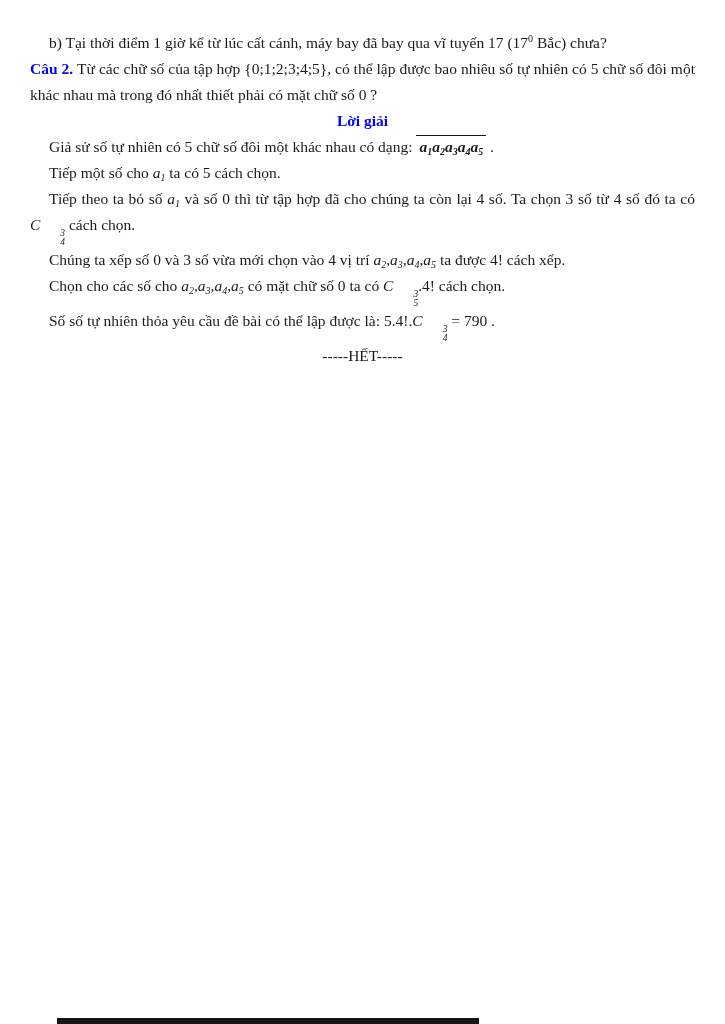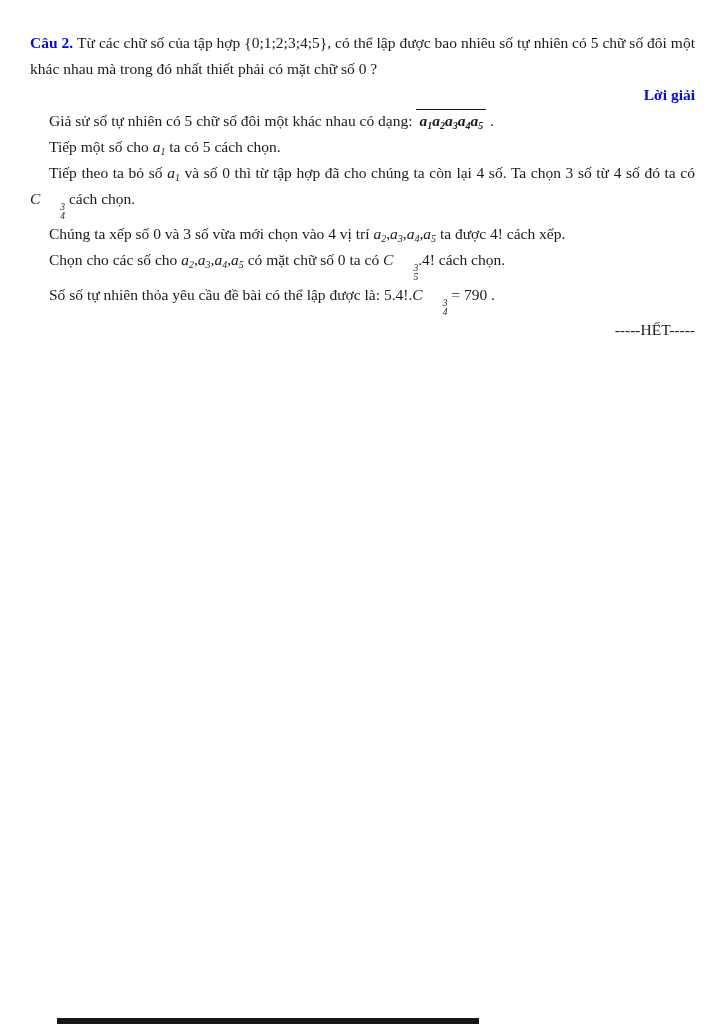--- a/index.html
+++ b/index.html
@@ -8,21 +8,21 @@
     width: 725px;
     height: 1024px;
     background: #ffffff;
     overflow: hidden;
     font-family: "Liberation Serif", "DejaVu Serif", serif;
     font-size: 15.5px;
     color: var(--ink, #1a1a1a);
   }
   .content { padding: 30px 30px 0 30px; }
   .para { margin: 0; line-height: 26px; text-align: justify; }
-  .para.center { text-align: right; text-indent: 0; }
+  .para.center { text-align: center; text-indent: 0; }
   .para.ind { text-indent: 19px; }
   .bb { color: var(--accent, #0404f0); font-weight: 700; }
   sup.s { font-size: 10px; line-height: 0; vertical-align: 6px; }
   .mv { white-space: nowrap; font-style: normal; }
   .mv i { font-style: italic; font-family: "Liberation Serif", serif; }
   .mv sub { font-size: 10px; line-height: 0; vertical-align: -3px; font-style: italic; }
   .stack {
     display: inline-flex; flex-direction: column; align-items: flex-start;
     font-size: 9.5px; line-height: 9px; vertical-align: -6px;
     font-style: italic; margin-left: 1px;
@@ -34,20 +34,21 @@
   .bottom-bar {
     position: absolute; left: 57px; bottom: 0;
     width: 422px; height: 6px; background: #161616;
   }
 </style>
 </head>
 <body>
 
 <main class="page">
   <div class="content" id="doc">
+      <p class="para ind"><span class="r">b) Tại thời điểm 1 giờ kể từ lúc cất cánh, máy bay đã bay qua vĩ tuyến 17 (17</span><sup class="s">0</sup><span class="r"> Bắc) chưa?</span></p>
       <p class="para"><span class="bb">Câu 2. </span><span class="r">Từ các chữ số của tập hợp {0;1;2;3;4;5}, có thể lập được bao nhiêu số tự nhiên có 5 chữ số đôi một khác nhau mà trong đó nhất thiết phải có mặt chữ số 0 ?</span></p>
       <p class="para center"><span class="bb">Lời giải</span></p>
       <p class="para ind"><span class="r">Giả sử số tự nhiên có 5 chữ số đôi một khác nhau có dạng: </span><span class="ovl"><span class="mv"><i class="vb">a</i><sub class="vs">1</sub></span><span class="mv"><i class="vb">a</i><sub class="vs">2</sub></span><span class="mv"><i class="vb">a</i><sub class="vs">3</sub></span><span class="mv"><i class="vb">a</i><sub class="vs">4</sub></span><span class="mv"><i class="vb">a</i><sub class="vs">5</sub></span></span><span class="r"> .</span></p>
       <p class="para ind"><span class="r">Tiếp một số cho </span><span class="mv"><i class="vb">a</i><sub class="vs">1</sub></span><span class="r"> ta có 5 cách chọn.</span></p>
       <p class="para ind"><span class="r">Tiếp theo ta bỏ số </span><span class="mv"><i class="vb">a</i><sub class="vs">1</sub></span><span class="r"> và số 0 thì từ tập hợp đã cho chúng ta còn lại 4 số. Ta chọn 3 số từ 4 số đó ta có </span><span class="mv"><i class="vb">C</i><span class="stack">
             <span class="st-sup">3</span>
             <span class="st-sub">4</span>
           </span></span><span class="r"> cách chọn.</span></p>
       <p class="para ind"><span class="r">Chúng ta xếp số 0 và 3 số vừa mới chọn vào 4 vị trí </span><span class="mv"><i class="vb">a</i><sub class="vs">2</sub></span><span class="r">,</span><span class="mv"><i class="vb">a</i><sub class="vs">3</sub></span><span class="r">,</span><span class="mv"><i class="vb">a</i><sub class="vs">4</sub></span><span class="r">,</span><span class="mv"><i class="vb">a</i><sub class="vs">5</sub></span><span class="r"> ta được 4! cách xếp.</span></p>
       <p class="para ind"><span class="r">Chọn cho các số cho </span><span class="mv"><i class="vb">a</i><sub class="vs">2</sub></span><span class="r">,</span><span class="mv"><i class="vb">a</i><sub class="vs">3</sub></span><span class="r">,</span><span class="mv"><i class="vb">a</i><sub class="vs">4</sub></span><span class="r">,</span><span class="mv"><i class="vb">a</i><sub class="vs">5</sub></span><span class="r"> có mặt chữ số 0 ta có </span><span class="mv"><i class="vb">C</i><span class="stack">

